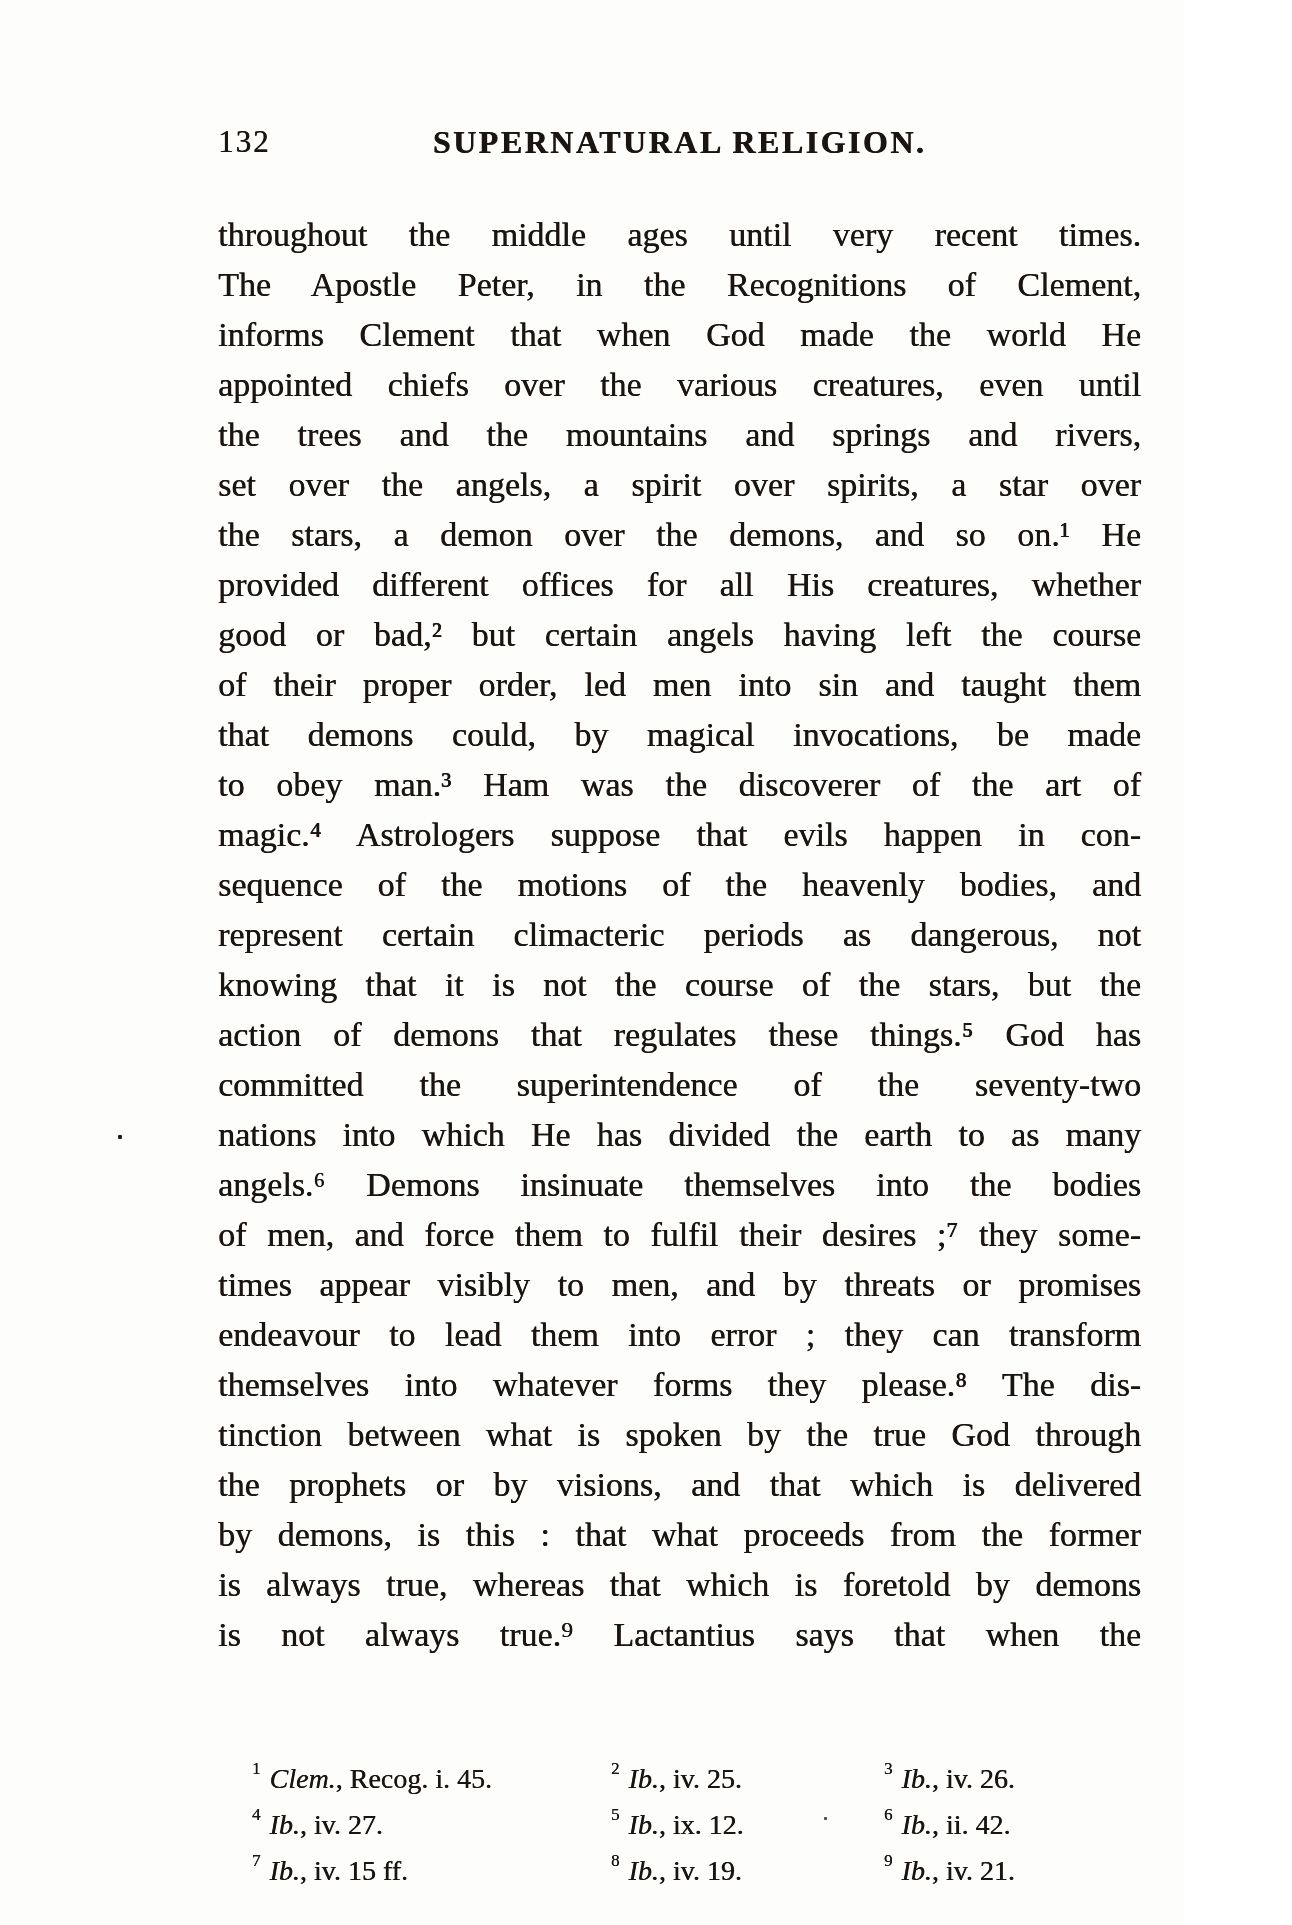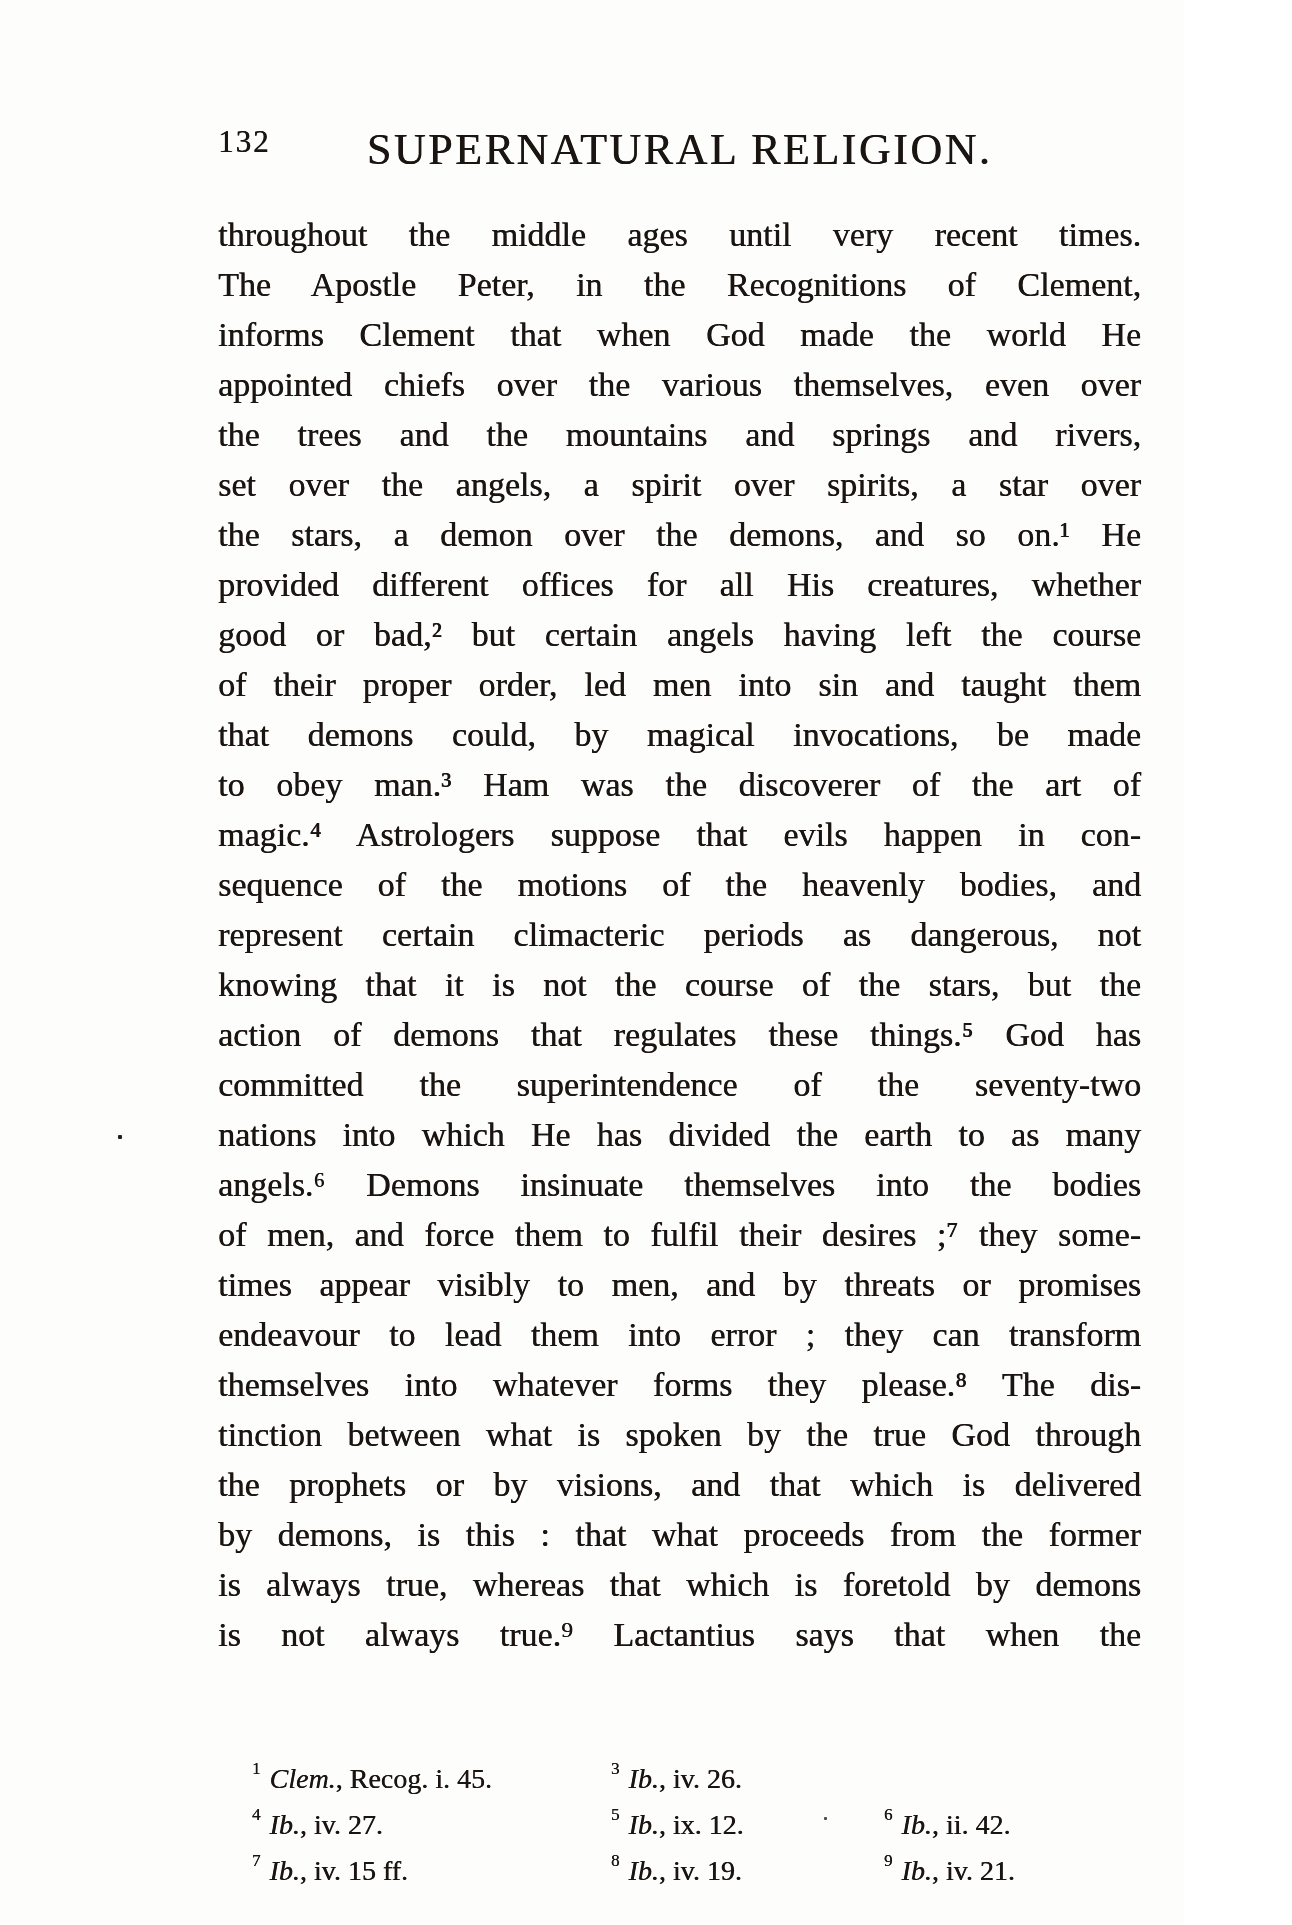--- a/index.html
+++ b/index.html
@@ -23,23 +23,24 @@
   }
   .page-number {
     position: absolute;
     left: 0; top: 0;
     font-size: 31px;
     letter-spacing: 2px;
     text-shadow: 0.4px 0 0 currentColor;
   }
   .running-title {
     display: inline-block;
-    font-size: 44px;
+    font-size: 32px;
     letter-spacing: 2.5px;
     text-shadow: 0.5px 0 0 currentColor;
+    font-weight: bold;
   }
 
   .body-text { position: absolute; left: 0; top: 210px; width: 100%; }
   .text-line {
     font-size: 34px;
     line-height: 50px;
     height: 50px;
     text-align: justify;
     text-align-last: justify;
     white-space: normal;
@@ -78,21 +79,21 @@
 
     <div class="page-header">
       <span class="page-number">132</span>
       <span class="running-title">SUPERNATURAL RELIGION.</span>
     </div>
 
     <div class="body-text">
       <div class="text-line">throughout the middle ages until very recent times.</div>
       <div class="text-line">The Apostle Peter, in the Recognitions of Clement,</div>
       <div class="text-line">informs Clement that when God made the world He</div>
-      <div class="text-line">appointed chiefs over the various themselves, even over</div>
+      <div class="text-line">appointed chiefs over the various creatures, even until</div>
       <div class="text-line">the trees and the mountains and springs and rivers,</div>
       <div class="text-line">set over the angels, a spirit over spirits, a star over</div>
       <div class="text-line">the stars, a demon over the demons, and so on.¹ He</div>
       <div class="text-line">provided different offices for all His creatures, whether</div>
       <div class="text-line">good or bad,² but certain angels having left the course</div>
       <div class="text-line">of their proper order, led men into sin and taught them</div>
       <div class="text-line">that demons could, by magical invocations, be made</div>
       <div class="text-line">to obey man.³ Ham was the discoverer of the art of</div>
       <div class="text-line">magic.⁴ Astrologers suppose that evils happen in con-</div>
       <div class="text-line">sequence of the motions of the heavenly bodies, and</div>
@@ -109,20 +110,21 @@
       <div class="text-line">tinction between what is spoken by the true God through</div>
       <div class="text-line">the prophets or by visions, and that which is delivered</div>
       <div class="text-line">by demons, is this : that what proceeds from the former</div>
       <div class="text-line">is always true, whereas that which is foretold by demons</div>
       <div class="text-line">is not always true.⁹ Lactantius says that when the</div>
     </div>
 
     <div class="footnotes">
       <div class="fn-row">
         <span class="fn-cell fn-c1"><sup class="fn-marker">1</sup><em class="fn-source">Clem.</em><span class="fn-ref">, Recog. i. 45.</span></span>
+        <span class="fn-cell fn-c2"><sup class="fn-marker">2</sup><em class="fn-source">Ib.</em><span class="fn-ref">, iv. 25.</span></span>
         <span class="fn-cell fn-c3"><sup class="fn-marker">3</sup><em class="fn-source">Ib.</em><span class="fn-ref">, iv. 26.</span></span>
       </div>
       <div class="fn-row">
         <span class="fn-cell fn-c1"><sup class="fn-marker">4</sup><em class="fn-source">Ib.</em><span class="fn-ref">, iv. 27.</span></span>
         <span class="fn-cell fn-c2"><sup class="fn-marker">5</sup><em class="fn-source">Ib.</em><span class="fn-ref">, ix. 12.</span></span>
         <span class="fn-cell fn-c3"><sup class="fn-marker">6</sup><em class="fn-source">Ib.</em><span class="fn-ref">, ii. 42.</span></span>
       </div>
       <div class="fn-row">
         <span class="fn-cell fn-c1"><sup class="fn-marker">7</sup><em class="fn-source">Ib.</em><span class="fn-ref">, iv. 15 ff.</span></span>
         <span class="fn-cell fn-c2"><sup class="fn-marker">8</sup><em class="fn-source">Ib.</em><span class="fn-ref">, iv. 19.</span></span>

